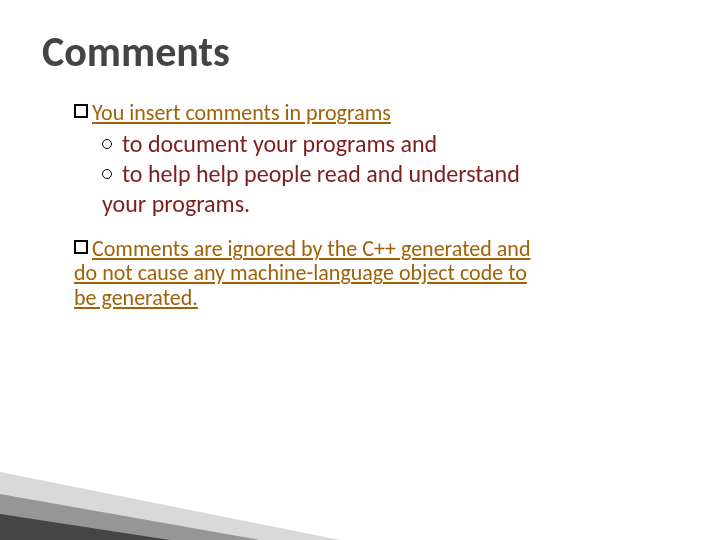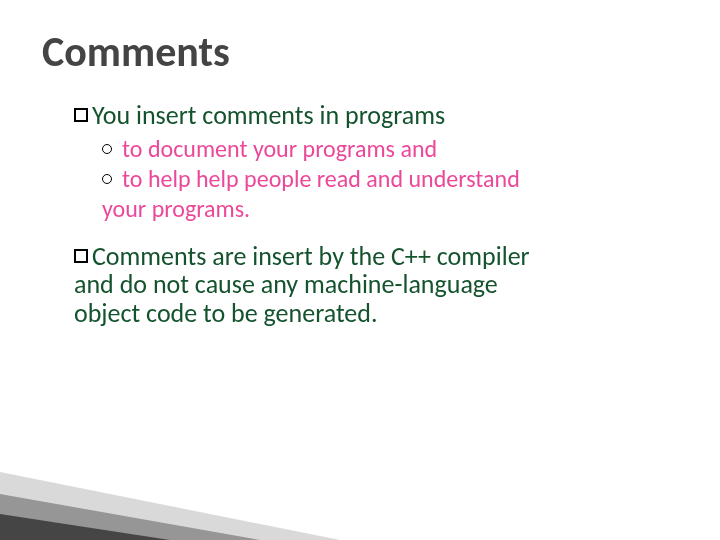--- a/index.html
+++ b/index.html
@@ -24,42 +24,43 @@
     font-size: 42px;
     font-weight: 700;
     color: #444444;
     margin: 6px 0 24px 0;
     letter-spacing: 0px;
   }
   .body {
     padding-left: 32px;
   }
   .bullet-main {
-    font-size: 26px;
-    color: #14532d;
+    font-size: 22px;
+    color: #a16207;
     margin: 0 0 4px 0;
     line-height: 1.1;
+    text-decoration: underline;
   }
   .bullet-main .square {
     display: inline-block;
     width: 14px;
     height: 14px;
     border: 2px solid #000;
     margin-right: 4px;
     vertical-align: baseline;
     position: relative;
     top: -2px;
     box-sizing: border-box;
   }
   .sub-list {
     margin: 2px 0 18px 28px;
   }
   .bullet-sub {
     font-size: 24px;
-    color: #ec4899;
+    color: #7f1d1d;
     line-height: 1.25;
   }
   .bullet-sub .ring {
     display: inline-block;
     width: 8px;
     height: 8px;
     border: 1px solid #000;
     border-radius: 50%;
     margin-right: 10px;
     vertical-align: middle;
@@ -92,21 +93,21 @@
     <div class="sub-list">
       <div class="bullet-sub">
         <span class="ring"></span><span class="sub-text">to document your programs and</span>
       </div>
       <div class="bullet-sub">
         <span class="ring"></span><span class="sub-text">to help help people read and understand your programs.</span>
       </div>
     </div>
 
     <div class="bullet-main">
-      <span class="square"></span><span>Comments are insert by the C++ compiler and do not cause any machine-language object code to be generated.</span>
+      <span class="square"></span><span>Comments are ignored by the C++ generated and do not cause any machine-language object code to be generated.</span>
     </div>
 
   </div>
 
   <svg class="wedge" viewBox="0 0 340 110" preserveAspectRatio="none">
     <polygon points="0,110 340,110 0,42" fill="#d9d9d9"></polygon>
     <polygon points="0,110 260,110 0,64" fill="#969696"></polygon>
     <polygon points="0,110 170,110 0,84" fill="#454545"></polygon>
   </svg>
 </div>

